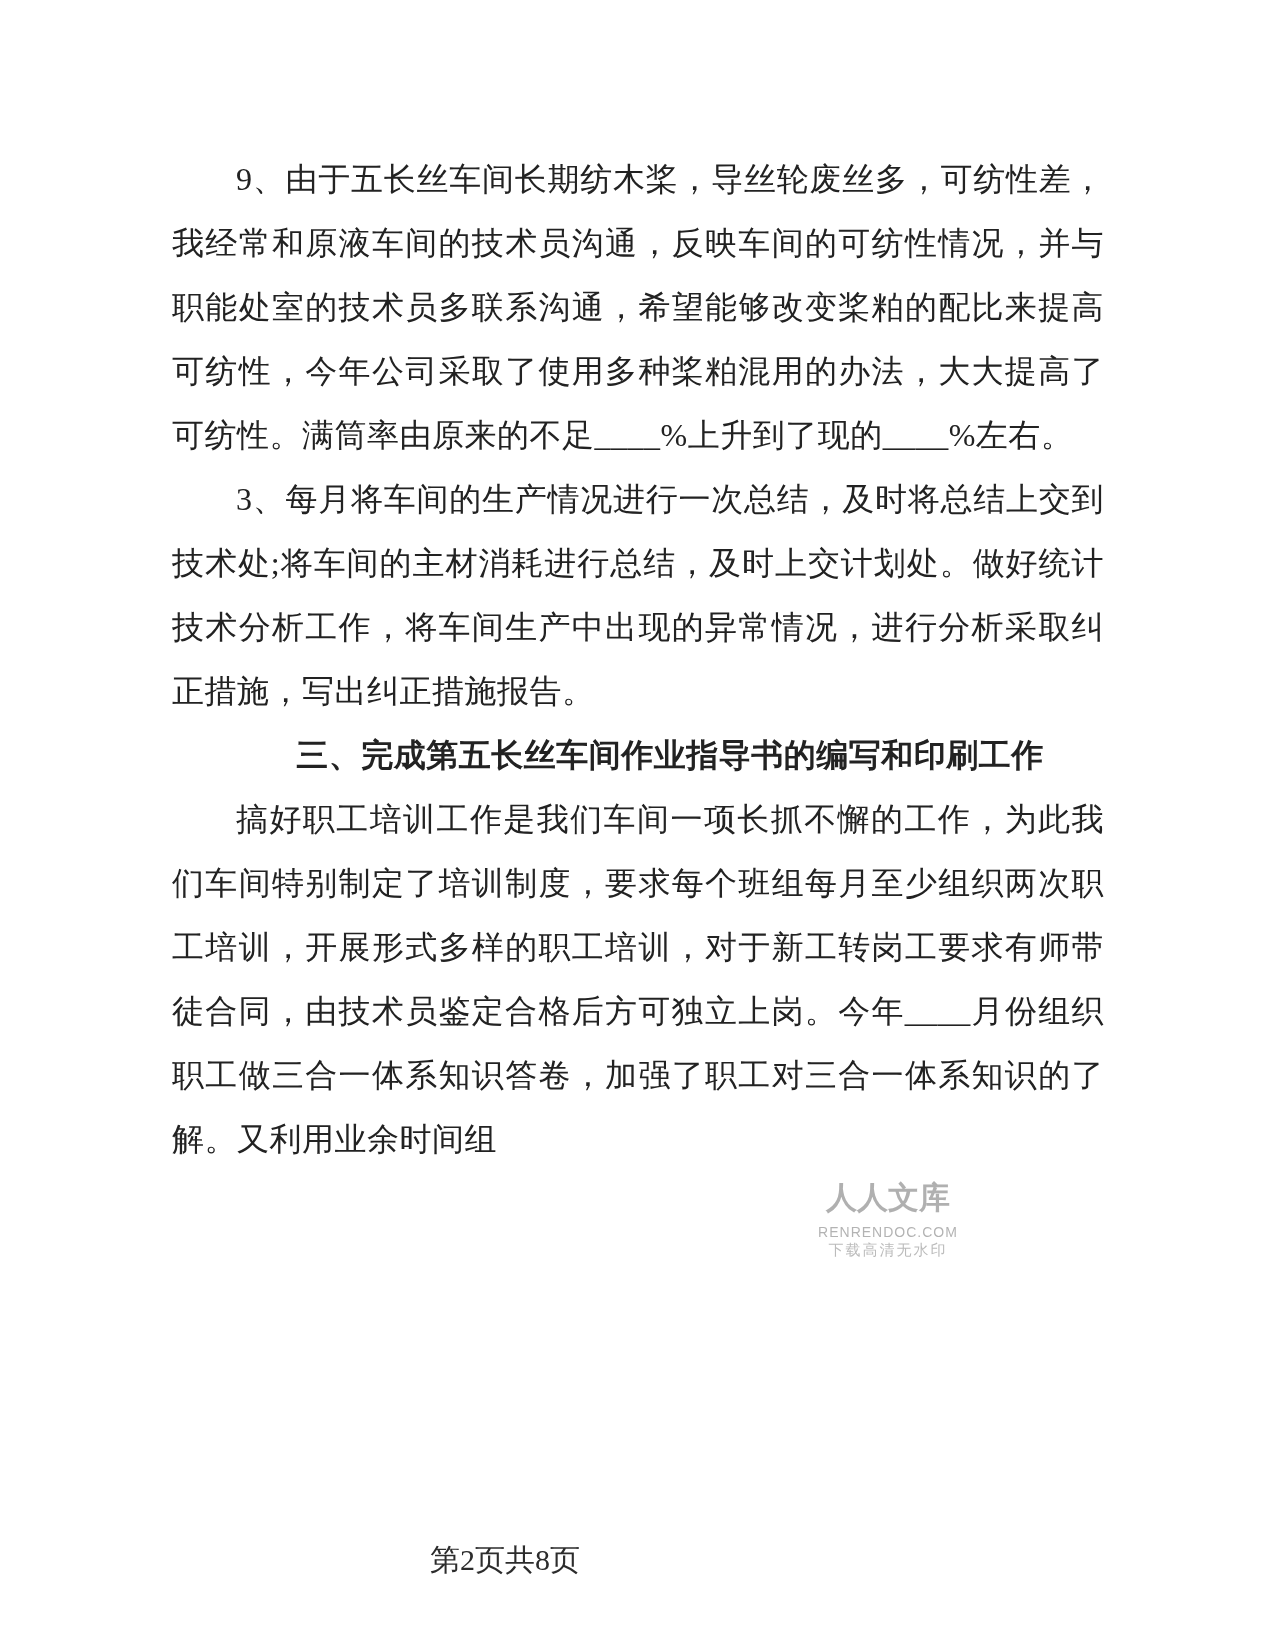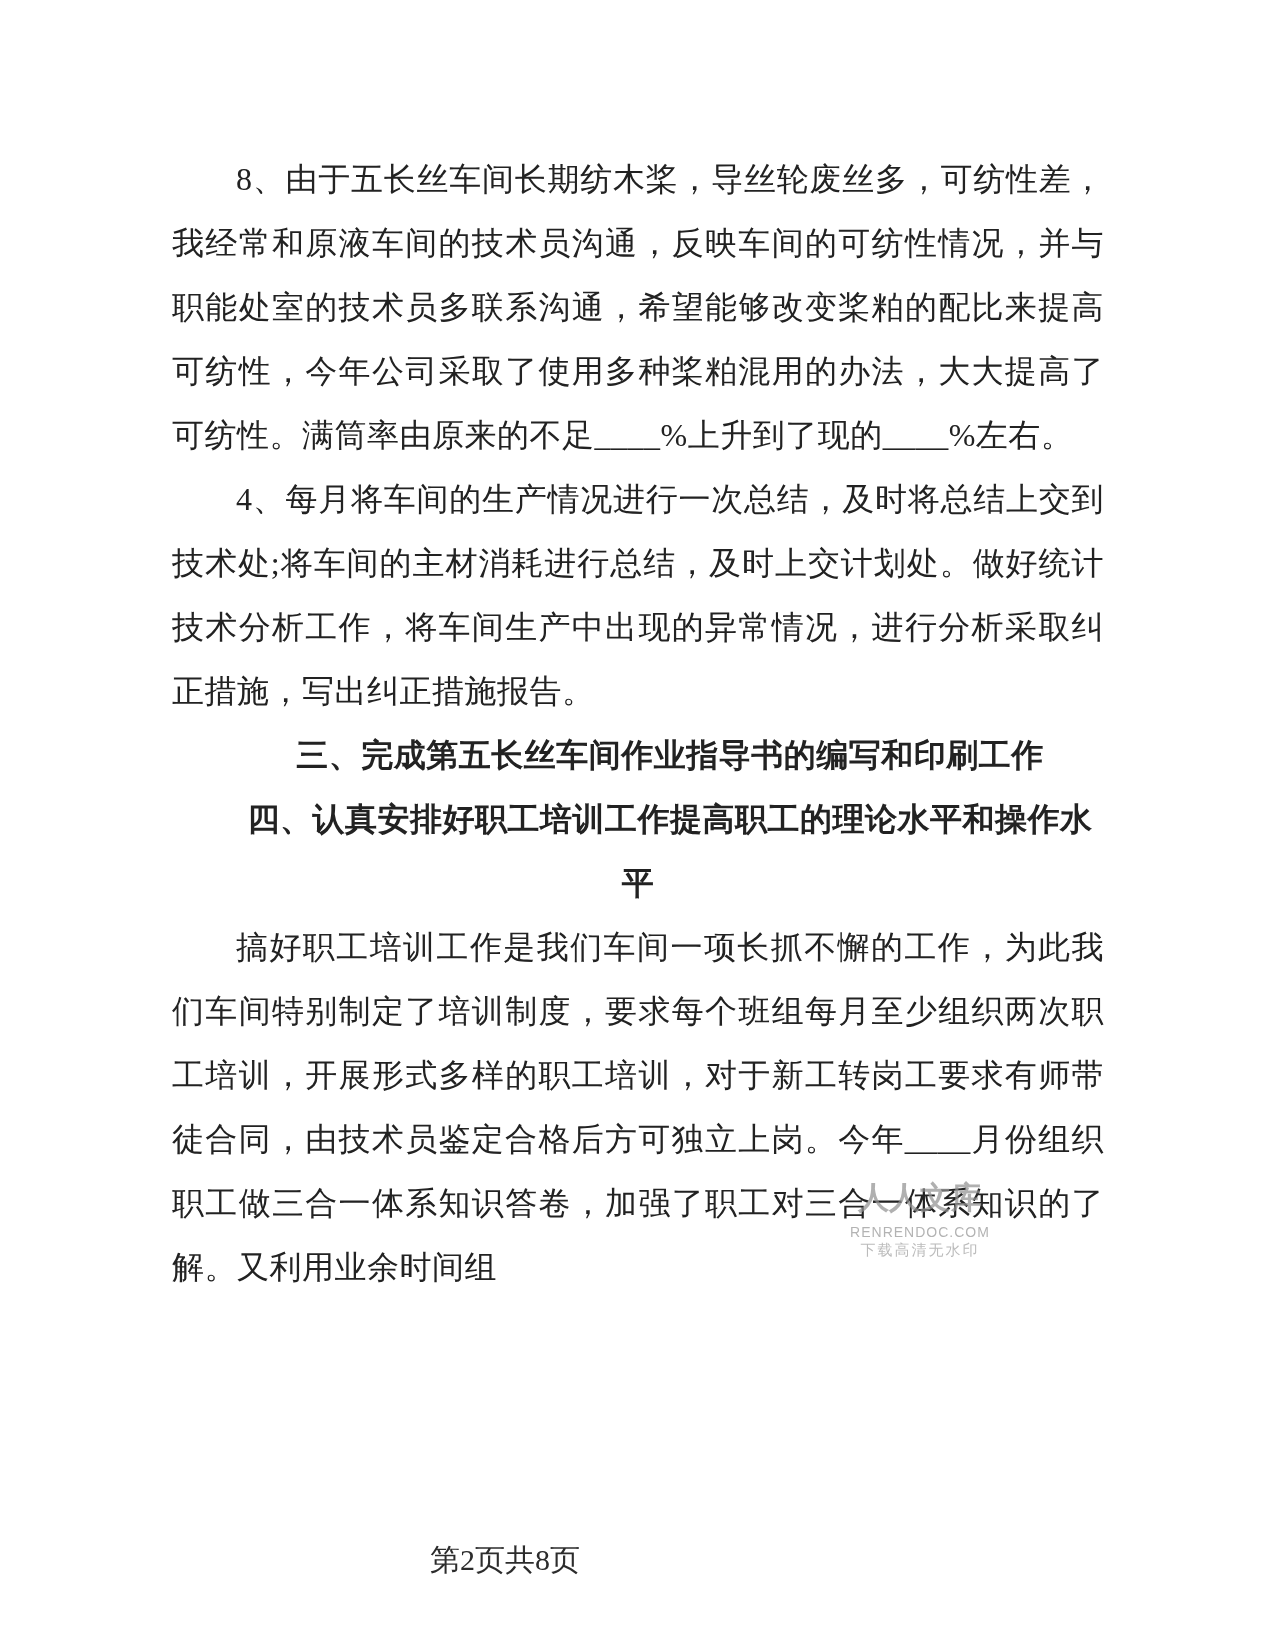--- a/index.html
+++ b/index.html
@@ -38,21 +38,21 @@
     left: 0;
     top: 1540px;
     width: 1010px;
     text-align: center;
     font-size: 30px;
     color: #2c2c2c;
     z-index: 1;
   }
   .watermark {
     position: absolute;
-    left: 850px;
+    left: 818px;
     top: 1182px;
     width: 140px;
     text-align: center;
     line-height: 1;
     z-index: 3;
     pointer-events: none;
   }
   .wm-title {
     font-size: 31px;
     font-weight: 700;
@@ -77,24 +77,23 @@
     font-family: "Liberation Serif", serif;
   }
 </style>
 </head>
 <body>
 
 <div class="page">
 
   <div class="doc-body">
 
-  <p class="para">8、由于五长丝车间长期纺木桨，导丝轮废丝多，可纺性差，我经常和原液车间的技术员沟通，反映车间的可纺性情况，并与职能处室的技术员多联系沟通，希望能够改变桨粕的配比来提高可纺性，今年公司采取了使用多种桨粕混用的办法，大大提高了可纺性。满筒率由原来的不足____%上升到了现的____%左右。</p>
-      <p class="para">4、每月将车间的生产情况进行一次总结，及时将总结上交到技术处;将车间的主材消耗进行总结，及时上交计划处。做好统计技术分析工作，将车间生产中出现的异常情况，进行分析采取纠正措施，写出纠正措施报告。</p>
+  <p class="para">9、由于五长丝车间长期纺木桨，导丝轮废丝多，可纺性差，我经常和原液车间的技术员沟通，反映车间的可纺性情况，并与职能处室的技术员多联系沟通，希望能够改变桨粕的配比来提高可纺性，今年公司采取了使用多种桨粕混用的办法，大大提高了可纺性。满筒率由原来的不足____%上升到了现的____%左右。</p>
+      <p class="para">3、每月将车间的生产情况进行一次总结，及时将总结上交到技术处;将车间的主材消耗进行总结，及时上交计划处。做好统计技术分析工作，将车间生产中出现的异常情况，进行分析采取纠正措施，写出纠正措施报告。</p>
       <p class="para heading">三、完成第五长丝车间作业指导书的编写和印刷工作</p>
-      <p class="para heading">四、认真安排好职工培训工作提高职工的理论水平和操作水平</p>
       <p class="para">搞好职工培训工作是我们车间一项长抓不懈的工作，为此我们车间特别制定了培训制度，要求每个班组每月至少组织两次职工培训，开展形式多样的职工培训，对于新工转岗工要求有师带徒合同，由技术员鉴定合格后方可独立上岗。今年____月份组织职工做三合一体系知识答卷，加强了职工对三合一体系知识的了解。又利用业余时间组</p>
     </div>
 
   <div class="watermark">
     <div class="wm-title">人人文库</div>
     <div class="wm-domain">RENRENDOC.COM</div>
     <div class="wm-tagline">下载高清无水印</div>
   </div>
 
   <div class="footer">第2页共8页</div>

